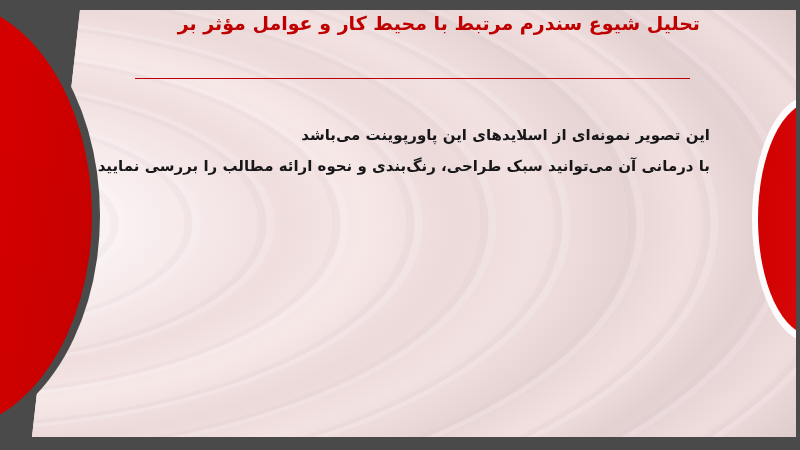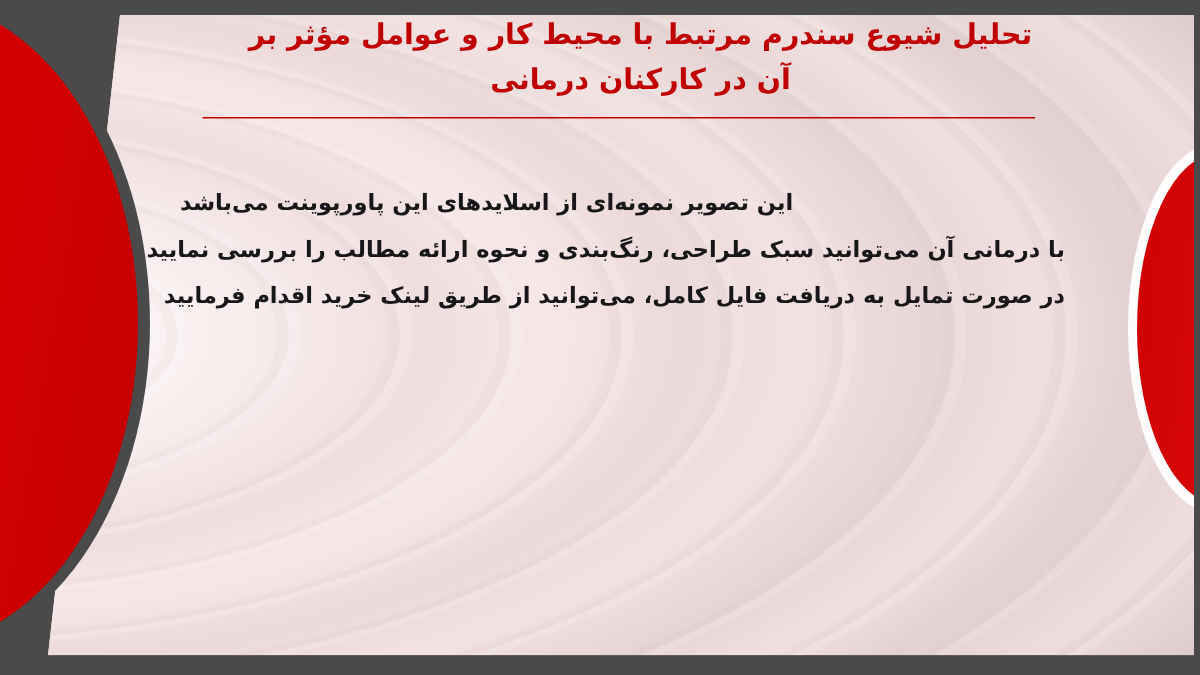--- a/index.html
+++ b/index.html
@@ -114,24 +114,24 @@
     top: 102px;
     width: 110px;
     height: 234px;
     border-radius: 50%;
     background: linear-gradient(95deg, #cf0000 0%, #d80808 50%, #c30000 100%);
   }
 
   
   .title-block {
     position: absolute;
-    left: 137px;
+    left: 120px;
     top: 8px;
     width: 580px;
-    text-align: center;
+    text-align: right;
     direction: rtl;
   }
   .title-line {
     color: #c00000;
     font-size: 19px;
     font-weight: 700;
     line-height: 30px;
     letter-spacing: 0px;
     white-space: nowrap;
   }
@@ -144,21 +144,21 @@
     border-top: 1.6px solid #c00000;
   }
 
   
   .body-block {
     position: absolute;
     left: 120px;
     top: 120px;
     width: 590px;
     direction: rtl;
-    text-align: left;
+    text-align: right;
   }
   .body-line {
     color: #17171a;
     font-size: 15px;
     font-weight: 600;
     line-height: 31px;
     white-space: nowrap;
   }
 
   
@@ -198,28 +198,26 @@
   <div class="panel-texture"></div>
 
   <div class="left-ellipse-ring"></div>
   <div class="left-ellipse"></div>
 
   <div class="right-ellipse-ring"></div>
   <div class="right-ellipse"></div>
 
   <div class="title-block">
     <div class="title-line">تحلیل شیوع سندرم مرتبط با محیط کار و عوامل مؤثر بر</div>
-    <div class="title-line">آن در کارکنان درمانی</div>
   </div>
 
   <div class="title-rule"></div>
 
   <div class="body-block">
     <div class="body-line">این تصویر نمونه‌ای از اسلایدهای این پاورپوینت می‌باشد</div>
     <div class="body-line">با درمانی آن می‌توانید سبک طراحی، رنگ‌بندی و نحوه ارائه مطالب را بررسی نمایید</div>
-    <div class="body-line">در صورت تمایل به دریافت فایل کامل، می‌توانید از طریق لینک خرید اقدام فرمایید</div>
   </div>
 
   <div class="top-bar"></div>
   <div class="bottom-bar"></div>
   <div class="right-bar"></div>
 
 </div>
 
 </body></html>

